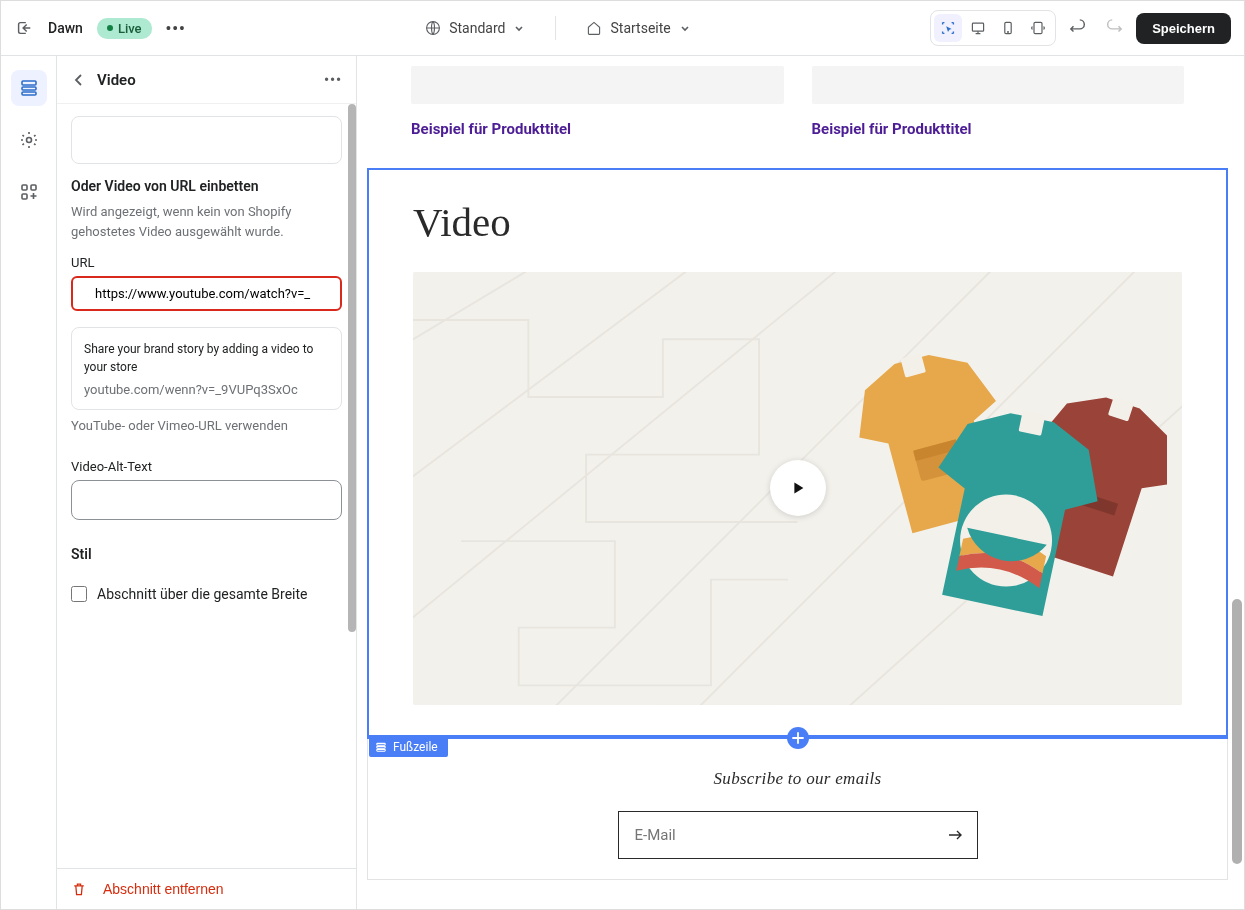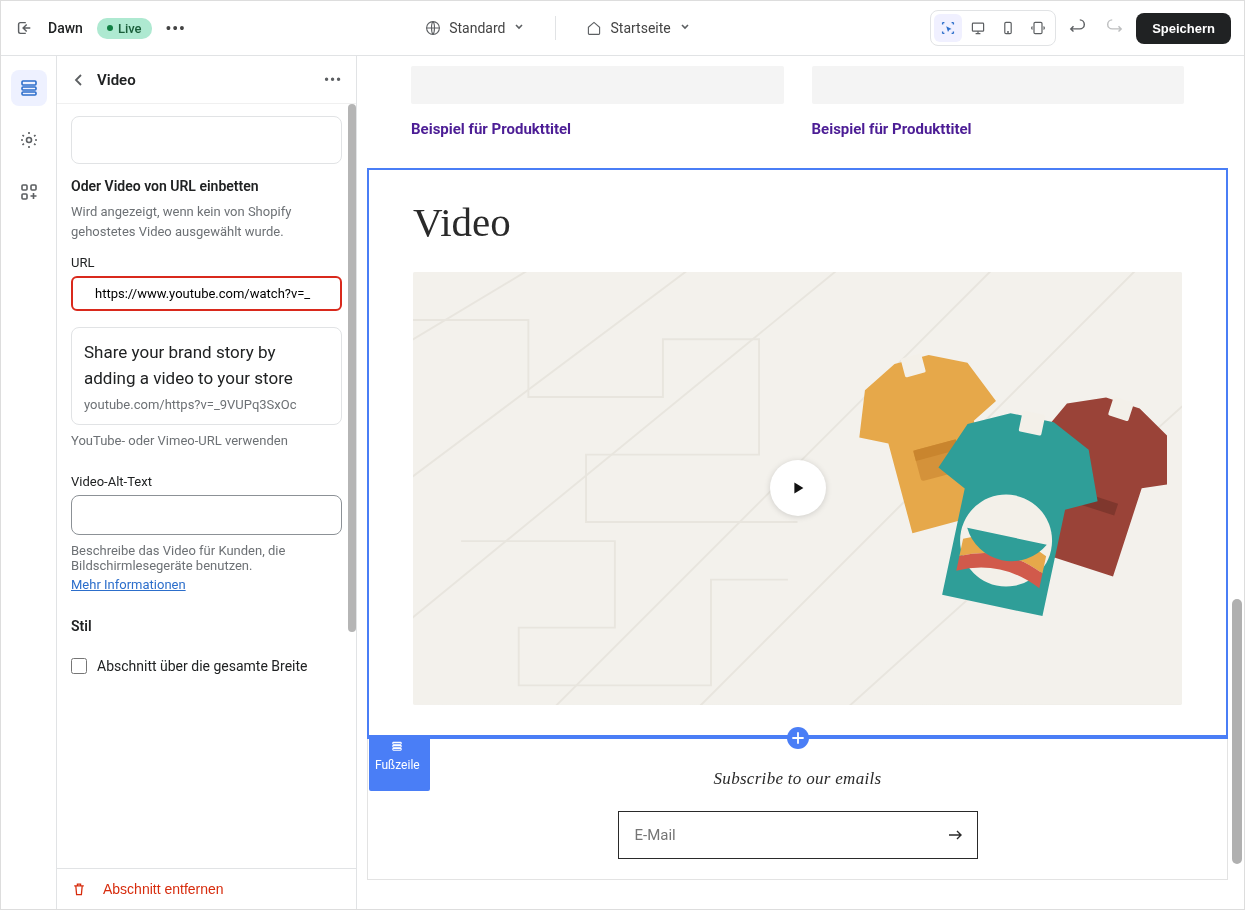--- a/index.html
+++ b/index.html
@@ -9,21 +9,21 @@
 
 .topbar { height: 55px; border-bottom: 1px solid #e1e3e5; display: flex; align-items: center; padding: 0 13px; gap: 14px; background: #fff; }
 .topbar .left { display: flex; align-items: center; gap: 14px; }
 .topbar .center { flex: 1; display: flex; justify-content: center; align-items: center; gap: 12px; }
 .topbar .right { display: flex; align-items: center; gap: 8px; }
 .exit-icon { width: 20px; height: 20px; display: flex; align-items: center; justify-content: center; cursor: pointer; }
 .theme-name { font-size: 14px; font-weight: 500; }
 .live-badge { background: #aee9d1; color: #1a5e3a; font-size: 13px; font-weight: 500; padding: 3px 10px; border-radius: 10px; display: inline-flex; align-items: center; gap: 5px; }
 .live-badge::before { content: ""; width: 6px; height: 6px; border-radius: 50%; background: #108043; }
 .dots-icon { font-size: 16px; font-weight: bold; letter-spacing: 1px; cursor: pointer; color: #444; }
-.center-group { display: flex; align-items: flex-start; gap: 8px; color: #444; cursor: pointer; padding: 4px 8px; border-radius: 6px; }
+.center-group { display: flex; align-items: center; gap: 8px; color: #444; cursor: pointer; padding: 4px 8px; border-radius: 6px; }
 .center-sep { width: 1px; height: 24px; background: #e1e3e5; margin: 0 10px; }
 .device-group { display: flex; align-items: center; gap: 2px; border: 1px solid #e1e3e5; border-radius: 8px; padding: 3px; }
 .device-btn { width: 28px; height: 28px; display: flex; align-items: center; justify-content: center; border-radius: 6px; cursor: pointer; }
 .device-btn.active { background: #f0f0ff; }
 .history-btn { width: 28px; height: 28px; display: flex; align-items: center; justify-content: center; cursor: pointer; border-radius: 6px; color: #5c5f62; }
 .history-btn.disabled { opacity: 0.4; cursor: default; }
 .save-btn { background: #202223; color: #fff; border: none; padding: 8px 16px; border-radius: 8px; font-weight: 600; font-size: 13px; cursor: pointer; }
 
 
 .body { flex: 1; display: flex; overflow: hidden; }
@@ -44,21 +44,21 @@
 .panel-scroll::-webkit-scrollbar-thumb { background: #c0c0c0; border-radius: 5px; }
 
 .placeholder-box { border: 1px solid #e1e3e5; border-radius: 8px; height: 48px; margin-bottom: 14px; background:#fff; }
 
 .section-heading { font-weight: 600; font-size: 14px; margin: 14px 0 8px; }
 .section-help { font-size: 13px; color: #6d7175; line-height: 1.5; margin-bottom: 14px; }
 .field-label { font-size: 13px; color: #202223; margin-bottom: 6px; display: block; }
 .url-input { width: 100%; border: 2px solid #d9291c; border-radius: 6px; padding: 8px 22px; font-size: 13px; font-family: inherit; outline:none;}
 
 .preview-card { border: 1px solid #e1e3e5; border-radius: 8px; padding: 12px; margin-top: 16px; }
-.preview-title { font-size: 17px; line-height: 1.5; margin-bottom: 6px; }
+.preview-title { font-size: 12px; line-height: 1.5; margin-bottom: 6px; }
 .preview-sub { font-size: 13px; color: #6d7175; word-break: break-all; }
 .help-small { font-size: 13px; color: #6d7175; margin-top: 8px; }
 
 .field-label-row { display:flex; align-items:center; justify-content:space-between;}
 .db-icon { color: #6d7175; }
 
 .image-picker { border: 1px dashed #8c9196; border-radius: 8px; padding: 22px 10px; text-align: center; margin-top: 10px; }
 .image-picker .pick-btn { background: #eef1ff; color: #2c6ecb; border: none; padding: 7px 14px; border-radius: 6px; font-weight: 500; cursor: pointer; font-size: 13px; }
 .image-picker .discover { display: block; margin-top: 14px; color: #2c6ecb; font-size: 13px; cursor: pointer; font-weight: 500; }
 
@@ -84,21 +84,21 @@
 
 .video-section { border: 2px solid #4a7ef6; margin: 0 0 0 0; padding: 28px 44px 30px; position: relative; background:#fff;}
 .video-heading { font-size: 41px; font-weight: 400; font-family: Georgia, serif; color: #2a2a2a; margin-bottom: 26px; }
 .video-frame { position: relative; width: 100%; aspect-ratio: 16/9; background: linear-gradient(135deg, #f6f5f2 0%, #eeece7 100%); border-radius: 2px; overflow: hidden; }
 .video-frame svg.bg-pattern { position:absolute; inset:0; width:100%; height:100%; }
 .play-btn { position: absolute; left: 50%; top: 50%; transform: translate(-50%, -50%); width: 56px; height: 56px; border-radius: 50%; background: #fff; display: flex; align-items: center; justify-content: center; cursor: pointer; box-shadow: 0 1px 6px rgba(0,0,0,0.15); }
 .play-btn svg { width: 18px; height: 18px; }
 .tshirts { position: absolute; right: 2%; top: 48%; transform: translateY(-50%); width: 46%; }
 
 .section-label { position: absolute; left: 0; bottom: -2px; transform: translateY(100%); }
-.section-label-inner { background: #4a7ef6; color: #fff; font-size: 12px; padding: 3px 10px 19px 6px; display: inline-flex; align-items: center; gap: 6px; border-radius: 2px; flex-direction: column;}
+.section-label-inner { background: #4a7ef6; color: #fff; font-size: 12px; padding: 3px 10px 3px 6px; display: inline-flex; align-items: center; gap: 6px; border-radius: 2px;}
 
 .add-divider { position:relative; height:2px; background:#4a7ef6; margin:0 0 0 0;}
 .add-circle { position: absolute; left: 50%; top: 50%; transform: translate(-50%, -50%); width: 22px; height: 22px; border-radius: 50%; background: #4a7ef6; color: #fff; display: flex; align-items: center; justify-content: center; font-size: 16px; cursor: pointer; }
 
 .footer-section { border: 1px solid #e3e3e3; border-top:none; padding: 30px 44px 20px; text-align: center; }
 .footer-heading { font-size: 17px; font-family: Georgia, serif; color: #2a2a2a; margin-bottom: 22px; letter-spacing: 0.3px; font-style: italic;}
 .email-row { display: flex; justify-content: center; }
 .email-input-wrap { display: flex; align-items: center; border: 1px solid #2a2a2a; width: 360px; }
 .email-input { flex: 1; border: none; padding: 14px 16px; font-size: 15px; font-family: inherit; outline:none; background:transparent;}
 .email-submit { width: 44px; height: 44px; border: none; background: transparent; cursor: pointer; display:flex; align-items:center; justify-content:center;}
@@ -231,32 +231,28 @@
         <div class="placeholder-box"></div>
 
         <div class="section-heading">Oder Video von URL einbetten</div>
         <div class="section-help">Wird angezeigt, wenn kein von Shopify gehostetes Video ausgewählt wurde.</div>
 
         <label class="field-label">URL</label>
         <input class="url-input" type="text" value="https://www.youtube.com/watch?v=_" style="">
 
         <div class="preview-card">
           <div class="preview-title">Share your brand story by adding a video to your store</div>
-          <div class="preview-sub">youtube.com/https?v=_9VUPq3SxOc</div>
+          <div class="preview-sub">youtube.com/wenn?v=_9VUPq3SxOc</div>
         </div>
         <div class="help-small">YouTube- oder Vimeo-URL verwenden</div>
 
 
         <div style="margin-top:26px;">
           <label class="field-label">Video-Alt-Text</label>
           <input class="text-input" type="text" style="">
-          <div class="help-small">
-            <span>Beschreibe das Video für Kunden, die Bildschirmlesegeräte benutzen.</span>
-            <span class="link" style="display:block; margin-top:4px;">Mehr Informationen</span>
-          </div>
         </div>
 
         <div class="section-heading" style="margin-top:26px;">Stil</div>
         <label class="checkbox-row">
           <input type="checkbox" style="">
           <span>Abschnitt über die gesamte Breite</span>
         </label>
       </div>
       <div class="panel-footer">
         <button class="remove-btn">

